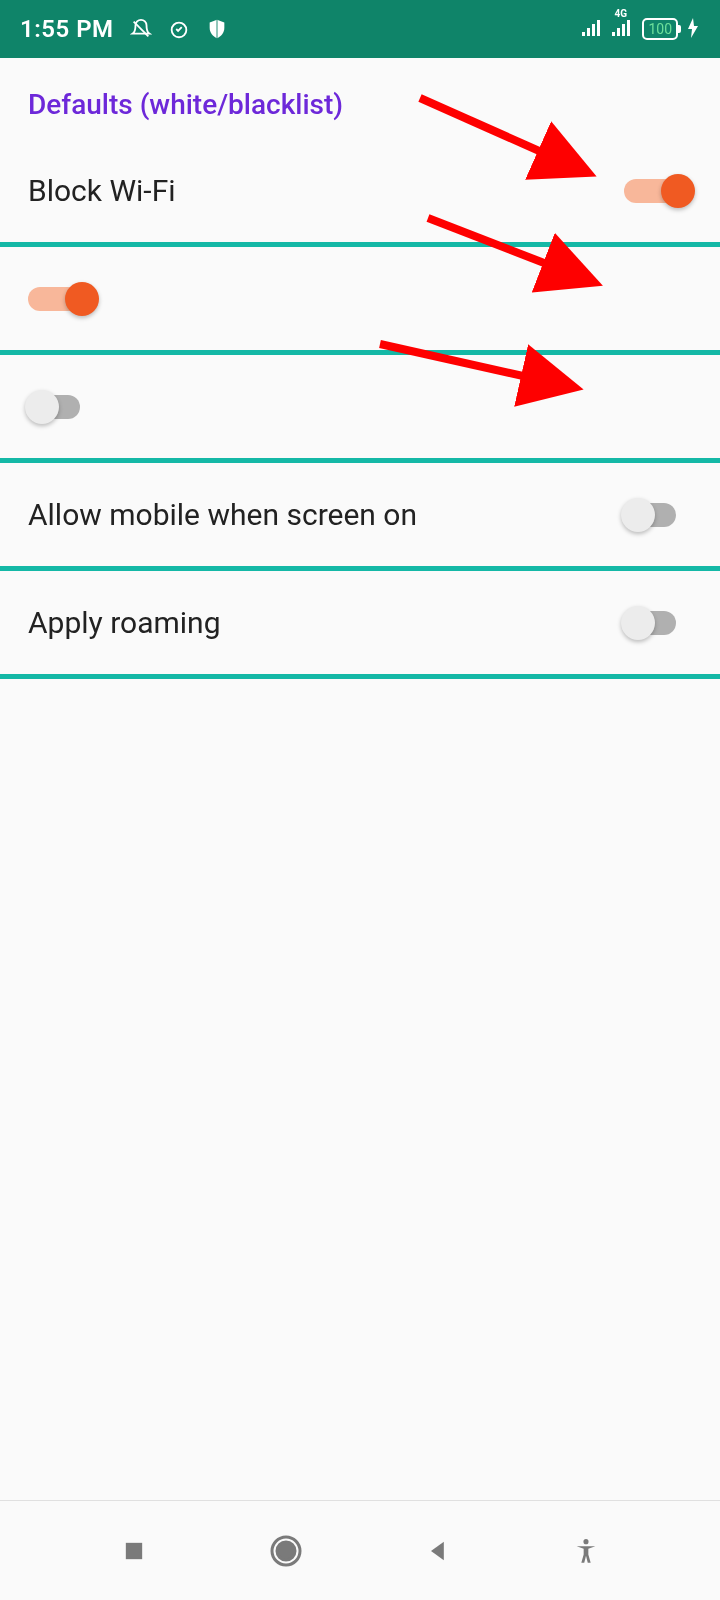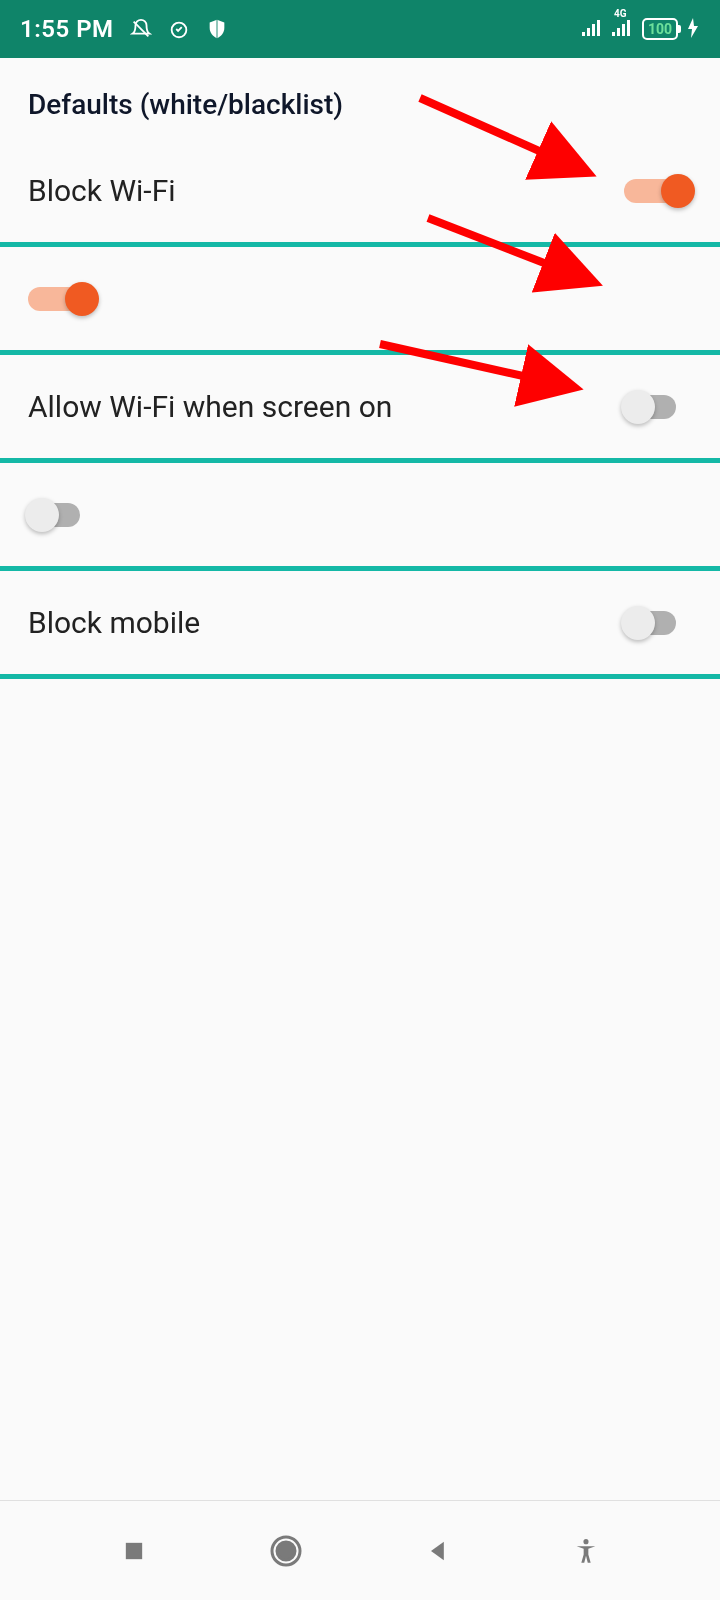--- a/index.html
+++ b/index.html
@@ -22,36 +22,36 @@
     }
     .status-left { display: flex; align-items: center; gap: 16px; }
     .status-right { display: flex; align-items: flex-start; gap: 8px; }
     .clock { font-size: 24px; font-weight: 600; letter-spacing: 0.5px; }
     .status-icon { display: inline-flex; }
     .battery-box {
       border: 2px solid #fff;
       border-radius: 5px;
       padding: 1px 4px;
       font-size: 14px;
-      font-weight: 700;
+      font-weight: 400;
       color: #6de09b;
       position: relative;
     }
     .battery-box::after {
       content: "";
       position: absolute;
       right: -5px;
       top: 50%;
       transform: translateY(-50%);
       width: 3px; height: 8px;
       background: #fff;
       border-radius: 0 2px 2px 0;
     }
     .section-header {
-      color: #0f172a;
+      color: #6d28d9;
       font-size: 28px;
       font-weight: 500;
       padding: 30px 28px 18px;
     }
     .row {
       display: flex;
       align-items: center;
       justify-content: space-between;
       padding: 0 28px;
       height: 108px;
@@ -175,34 +175,34 @@
         <div class="thumb"></div>
       </div>
     </div>
     <div class="row">
       <div class="toggle on">
         <div class="track"></div>
         <div class="thumb"></div>
       </div>
     </div>
     <div class="row">
-      <span class="row-label">Allow Wi-Fi when screen on</span>
       <div class="toggle">
         <div class="track"></div>
         <div class="thumb"></div>
       </div>
     </div>
     <div class="row">
+      <span class="row-label">Allow mobile when screen on</span>
       <div class="toggle">
         <div class="track"></div>
         <div class="thumb"></div>
       </div>
     </div>
     <div class="row">
-      <span class="row-label">Block mobile</span>
+      <span class="row-label">Apply roaming</span>
       <div class="toggle">
         <div class="track"></div>
         <div class="thumb"></div>
       </div>
     </div>
   </div>
 
 <svg class="arrow" style="left:412px; top:90px;" width="200" height="110">
   <defs>
       <marker id="ah1" markerWidth="8" markerHeight="8" refX="6" refY="4" orient="auto">

